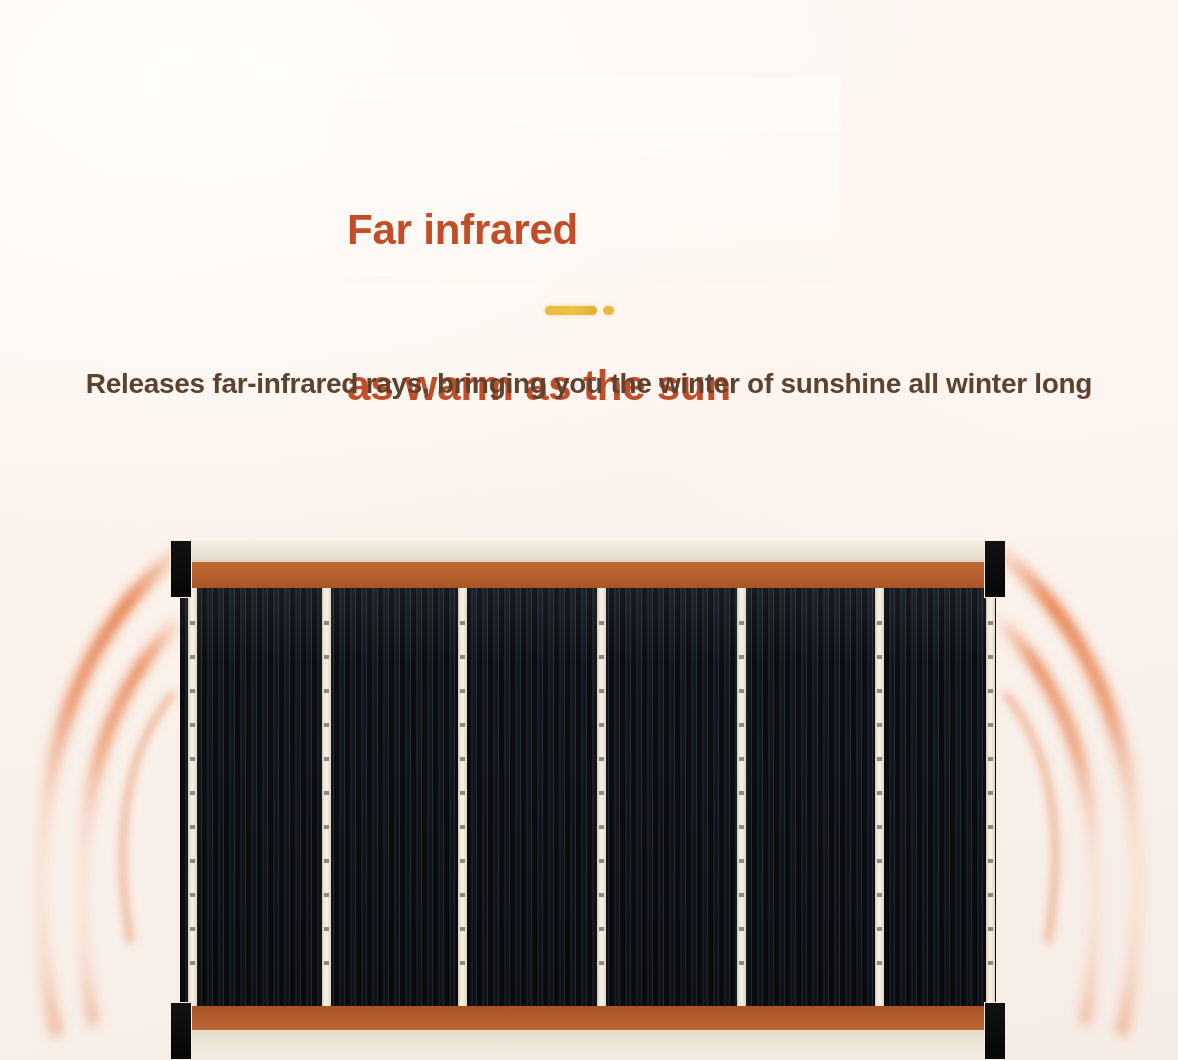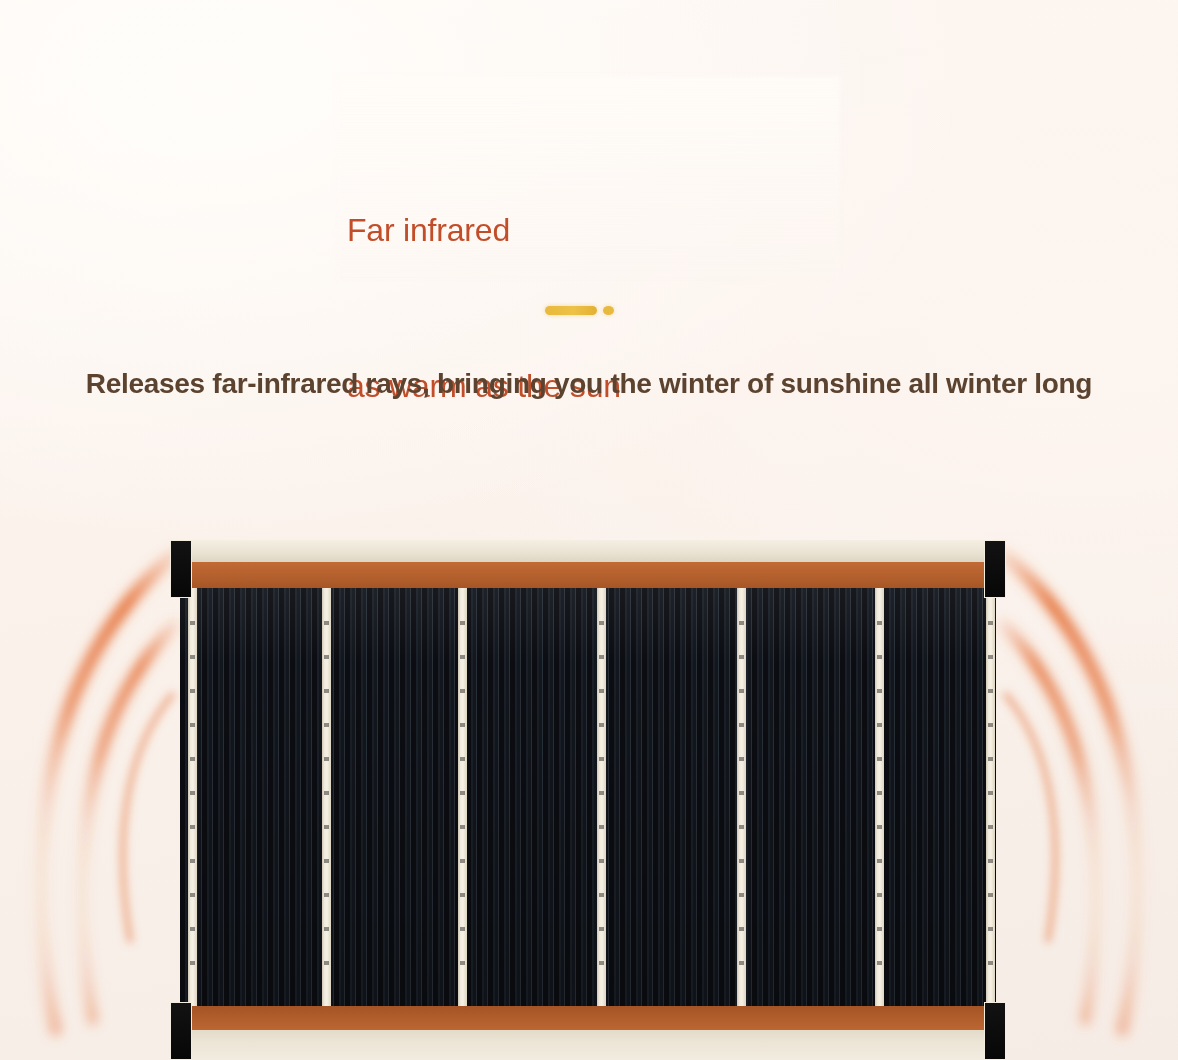--- a/index.html
+++ b/index.html
@@ -36,23 +36,23 @@
     filter: blur(2px);
   }
 
   
   .headline {
     position: absolute;
     left: 347px;
     top: 100px;
     width: 520px;
     color: #c24d29;
-    font-size: 32px;
+    font-size: 42px;
     line-height: 52px;
-    font-weight: 400;
+    font-weight: 700;
     letter-spacing: -0.2px;
     white-space: pre;
   }
   .headline .hl-line { display: block; }
 
   
   .divider {
     position: absolute;
     left: 545px;
     top: 303px;

